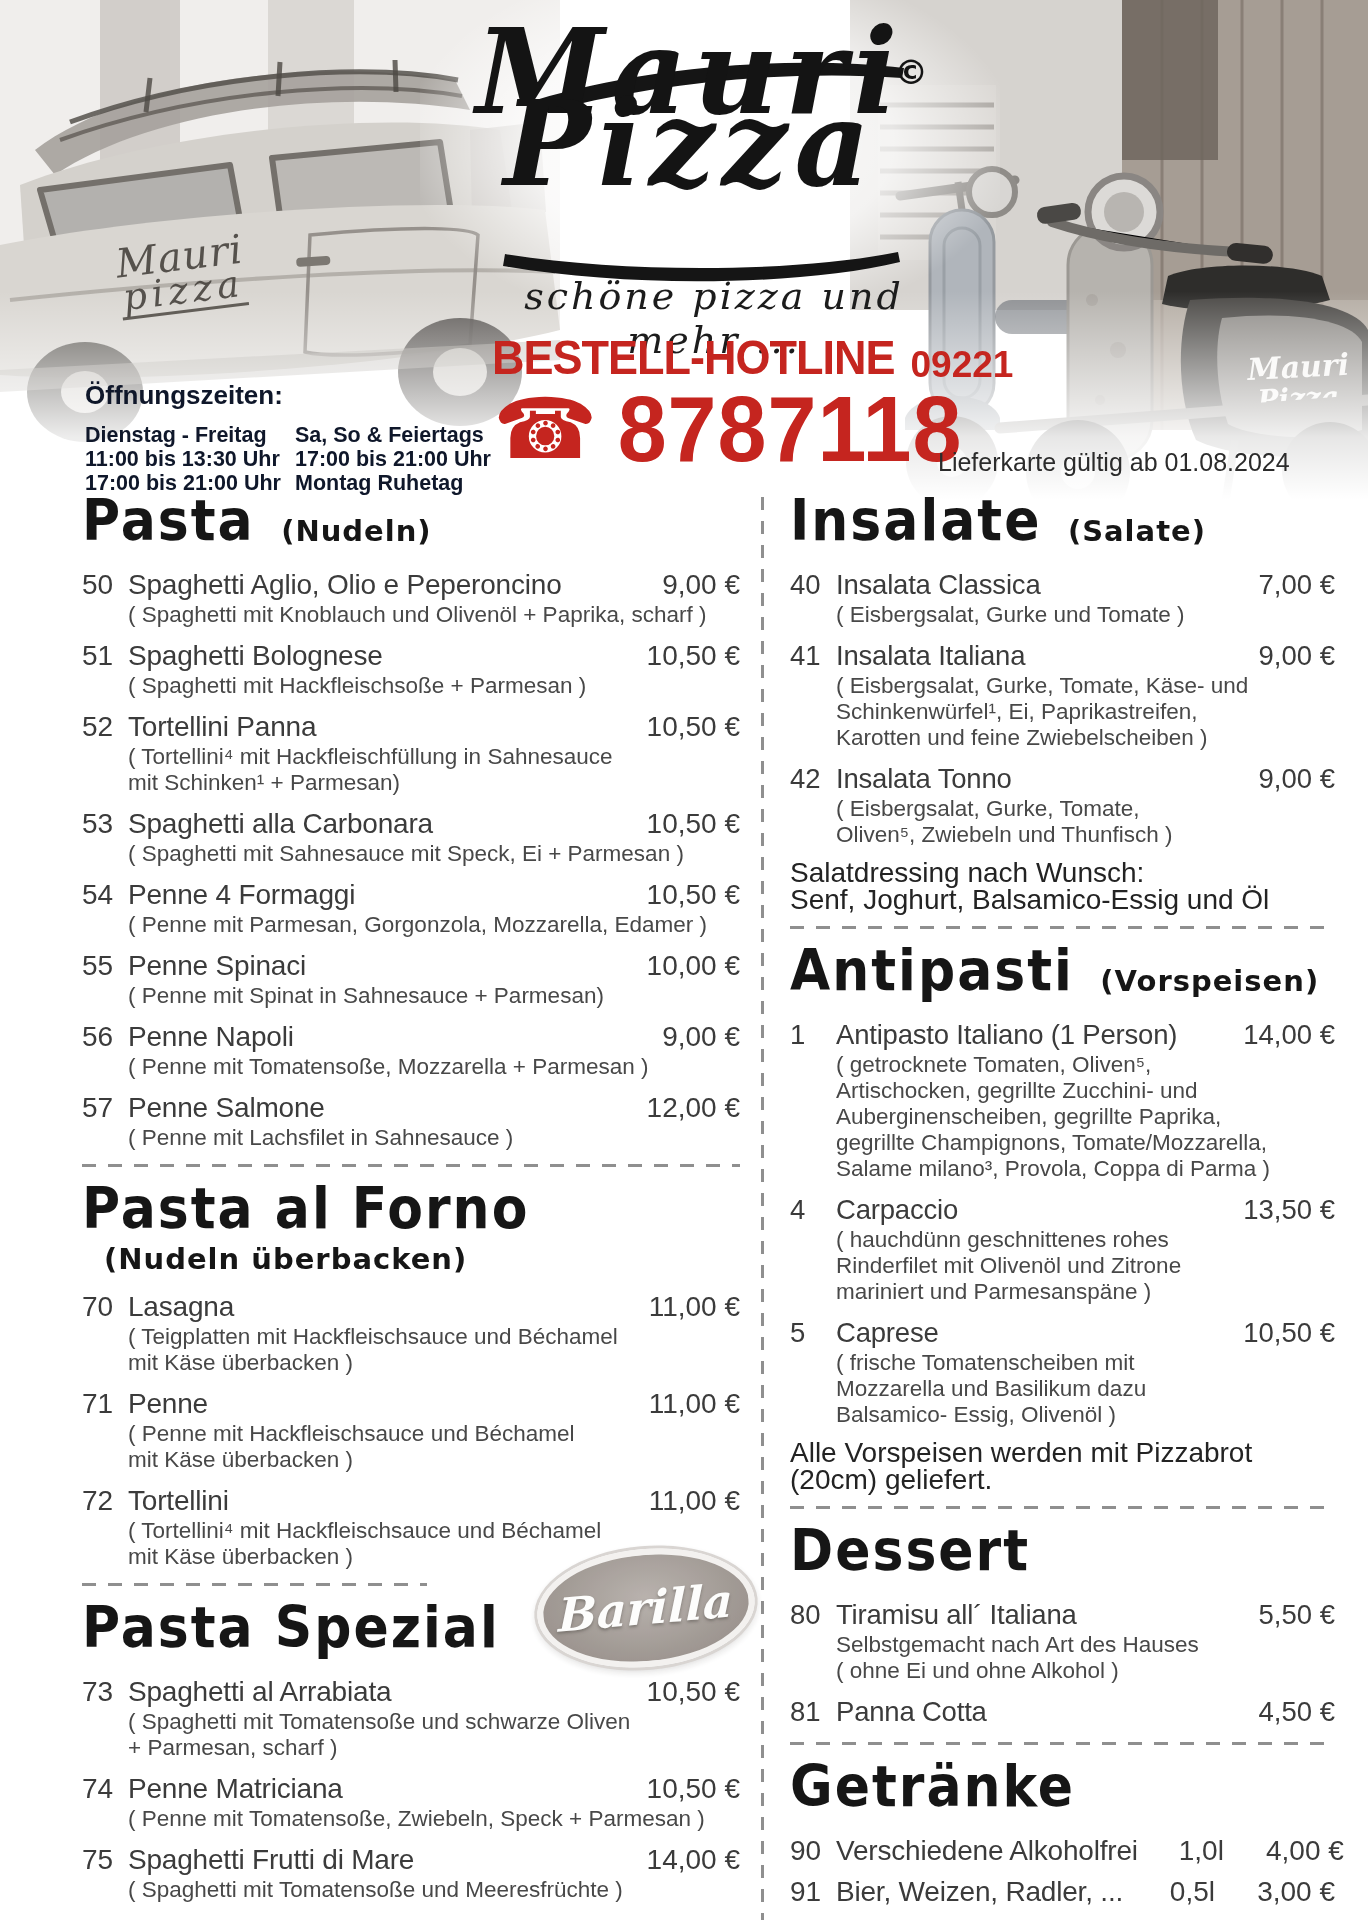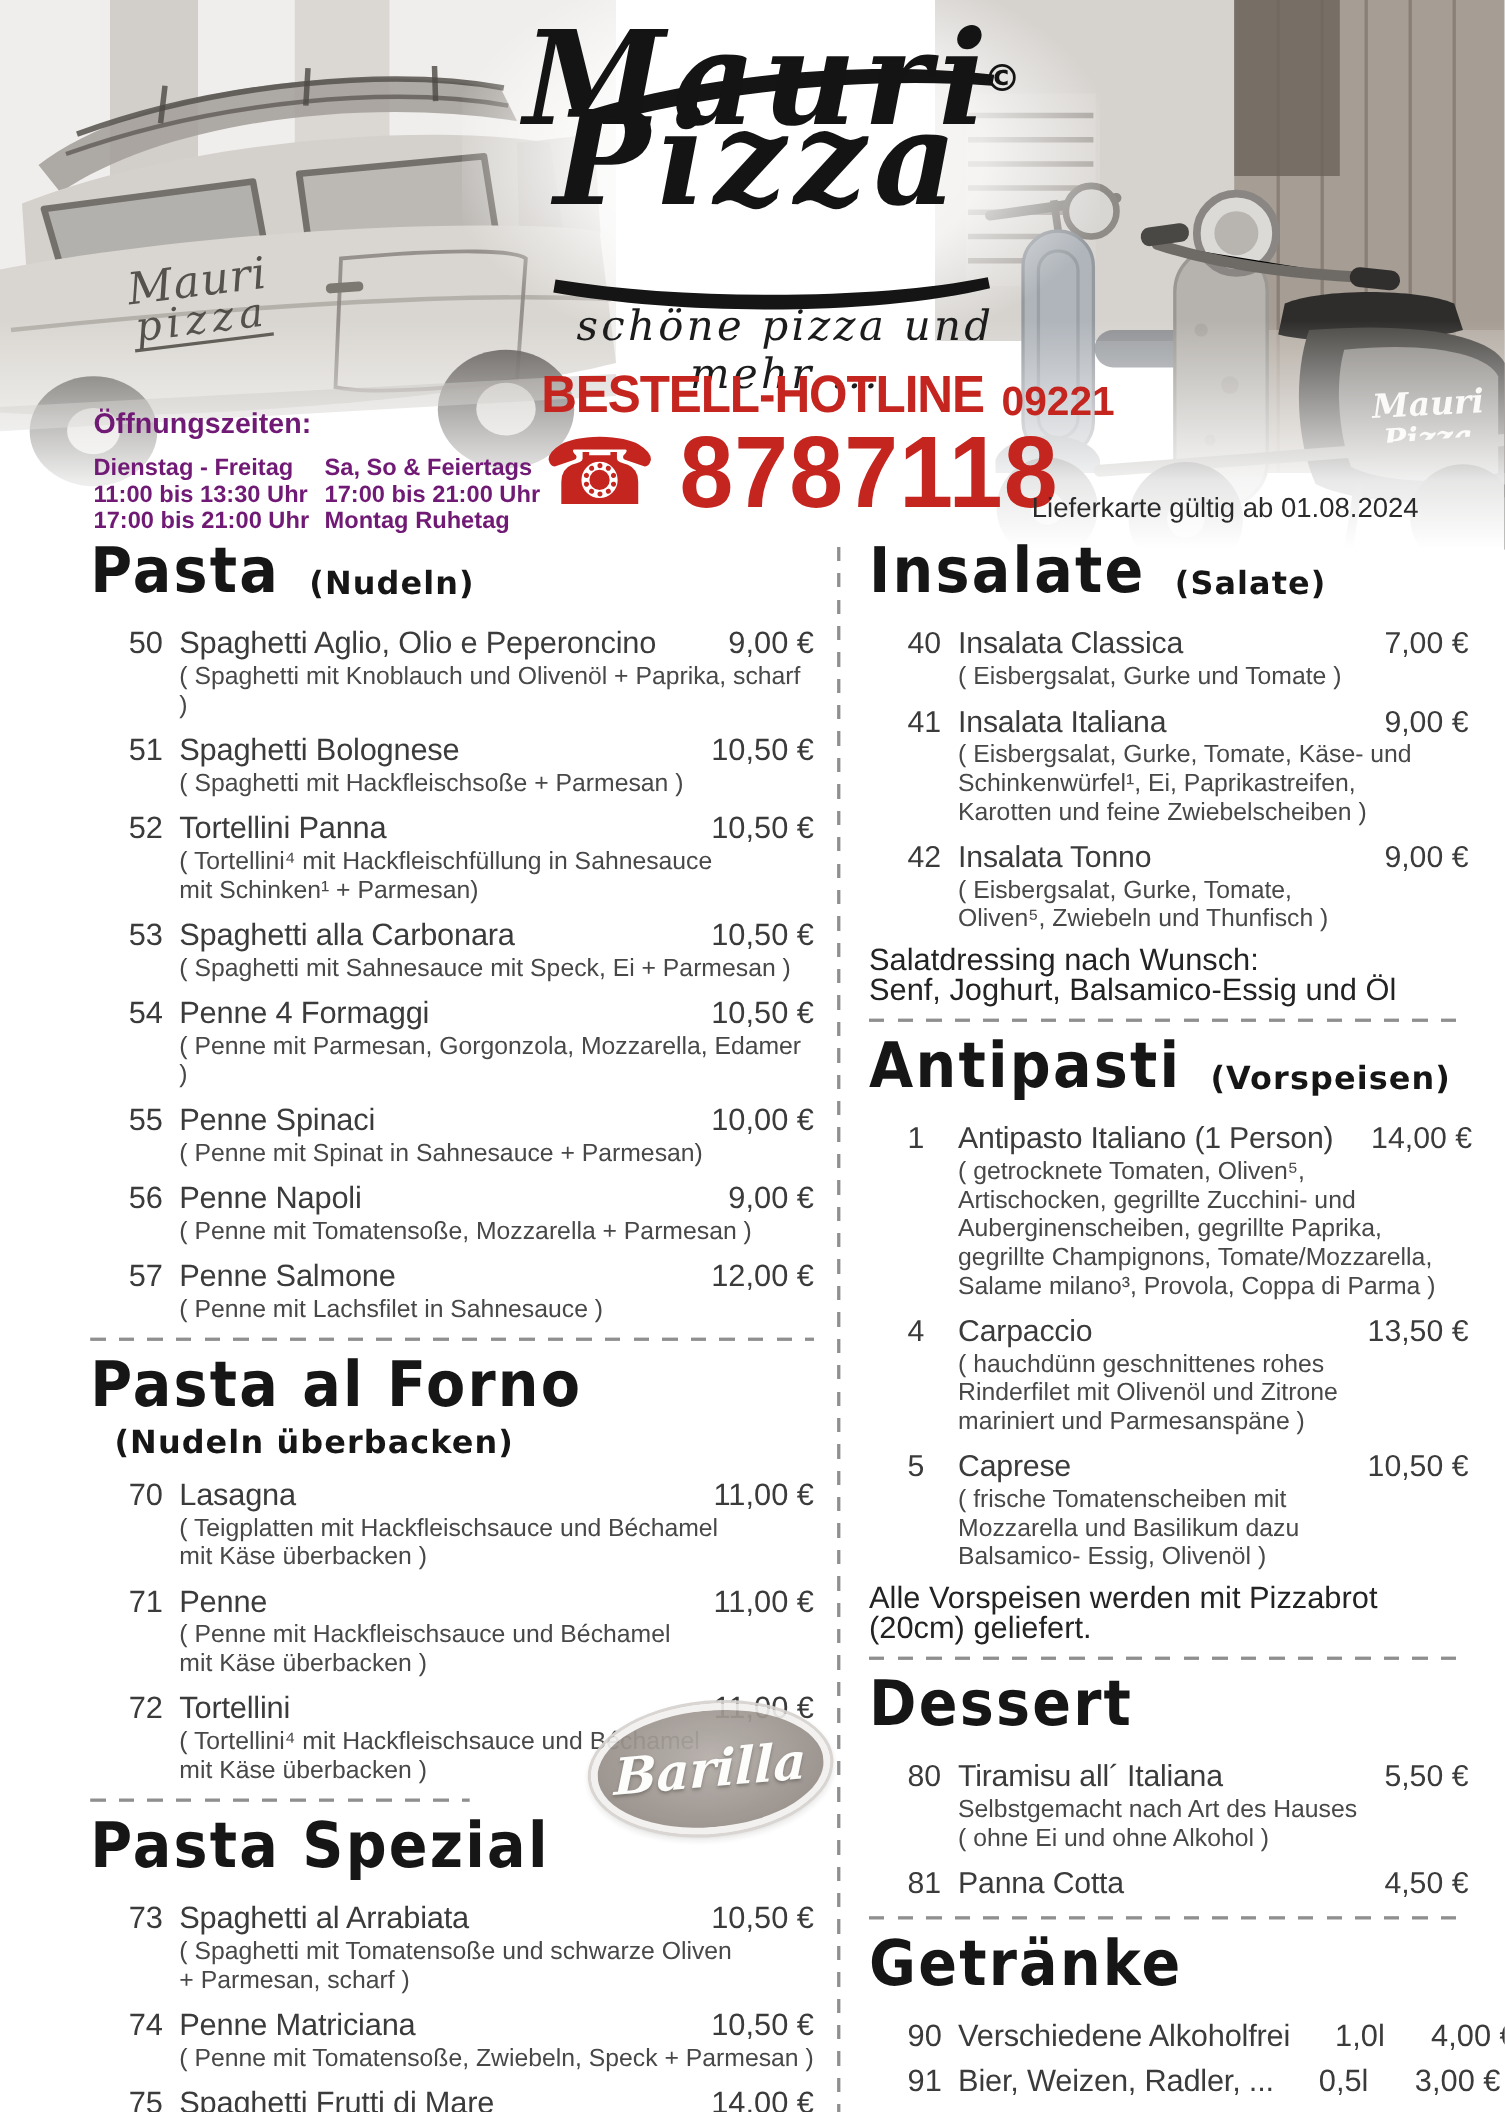--- a/index.html
+++ b/index.html
@@ -25,21 +25,21 @@
              font-family:"DejaVu Serif", serif; font-style:italic; font-size:38px; letter-spacing:3px; color:#1c1c1c; }
 
   .hotline { position:absolute; left:492px; top:334px; display:flex; align-items:flex-end; gap:16px; z-index:5; }
   .hotline-label { font-size:45px; font-weight:800; color:#c5251f; transform:scaleY(1.06); transform-origin:left bottom; letter-spacing:-1px; }
   .hotline-code  { font-size:37px; font-weight:bold; color:#c5251f; }
   .phone-row { position:absolute; left:493px; top:378px; display:flex; align-items:center; gap:20px; z-index:5; }
   .phone-icon { font-size:84px; line-height:88px; color:#c5251f; font-family:"DejaVu Sans", sans-serif; }
   .phone-number { font-size:88px; font-weight:800; letter-spacing:1px; color:#c5251f; transform:scaleY(1.05); }
   .validity { position:absolute; left:938px; top:448px; font-size:25px; color:#2b2b2b; z-index:5; }
 
-  .hours { position:absolute; left:85px; top:370px; color:#701a75; z-index:5; }
+  .hours { position:absolute; left:85px; top:380px; color:#0f172a; z-index:5; }
   .hours-title { font-size:26px; font-weight:bold; margin-bottom:5px; }
   .hours-cols { display:flex;margin-top:12px; }
   .hours-col { font-size:21.5px; line-height:24px; font-weight:bold; white-space:pre-line; }
   .hours-col.c1 { width:210px; }
 
   .car-decal { position:absolute; left:118px; top:238px; transform:rotate(-7deg); text-align:center; z-index:4;
                font-family:"DejaVu Serif", serif; font-style:italic; color:#47433e; opacity:.9; }
   .car-decal .l1 { font-size:40px; line-height:36px; letter-spacing:1px; }
   .car-decal .l2 { font-size:37px; line-height:34px; letter-spacing:5px; border-bottom:3px solid #55514b; padding-bottom:2px; }
 
@@ -49,21 +49,21 @@
   .col-right { left:790px; width:545px; }
   .vdash { position:absolute; left:761px; top:497px; width:3px; height:1423px;
            background:repeating-linear-gradient(180deg,#8f8f8f 0 13px,transparent 13px 24px); }
 
   .section-head { margin:2px 0 14px 0; color:#161616; }
   .section-title { display:inline-block; font-family:"DejaVu Sans", sans-serif; font-weight:800;
                    font-size:52px; line-height:62px; letter-spacing:2px; transform:scaleY(1.1); transform-origin:left bottom; }
   .section-sub { display:inline-block; font-family:"DejaVu Sans", sans-serif; font-weight:bold;
                  font-size:29px; letter-spacing:1px; margin-left:22px; }
 
-  .item { margin-bottom:11px;margin-left:35px; }
+  .item { margin-bottom:11px; }
   .item-row { display:flex; align-items:baseline; font-size:28px; line-height:34px; color:#3b3b3b; }
   .col-right .item-row { font-size:27.5px; }
   .item-num { width:46px; flex:none; }
   .item-name { flex:1; white-space:nowrap; letter-spacing:-0.2px; padding-right:6px; }
   .item-size { width:80px; text-align:right; flex:none; }
   .item-price { width:120px; text-align:right; flex:none; white-space:nowrap; }
   .item-desc { white-space:pre-line; font-size:22.5px; line-height:26px; color:#484848; padding-left:46px; }
   .note { font-size:28px; line-height:27px; color:#232323; white-space:pre-line; margin-top:2px; }
   .dash { height:3px; margin:13px 0; background:repeating-linear-gradient(90deg,#8f8f8f 0 14px,transparent 14px 26px); }
   .dash.partial { width:345px; }

